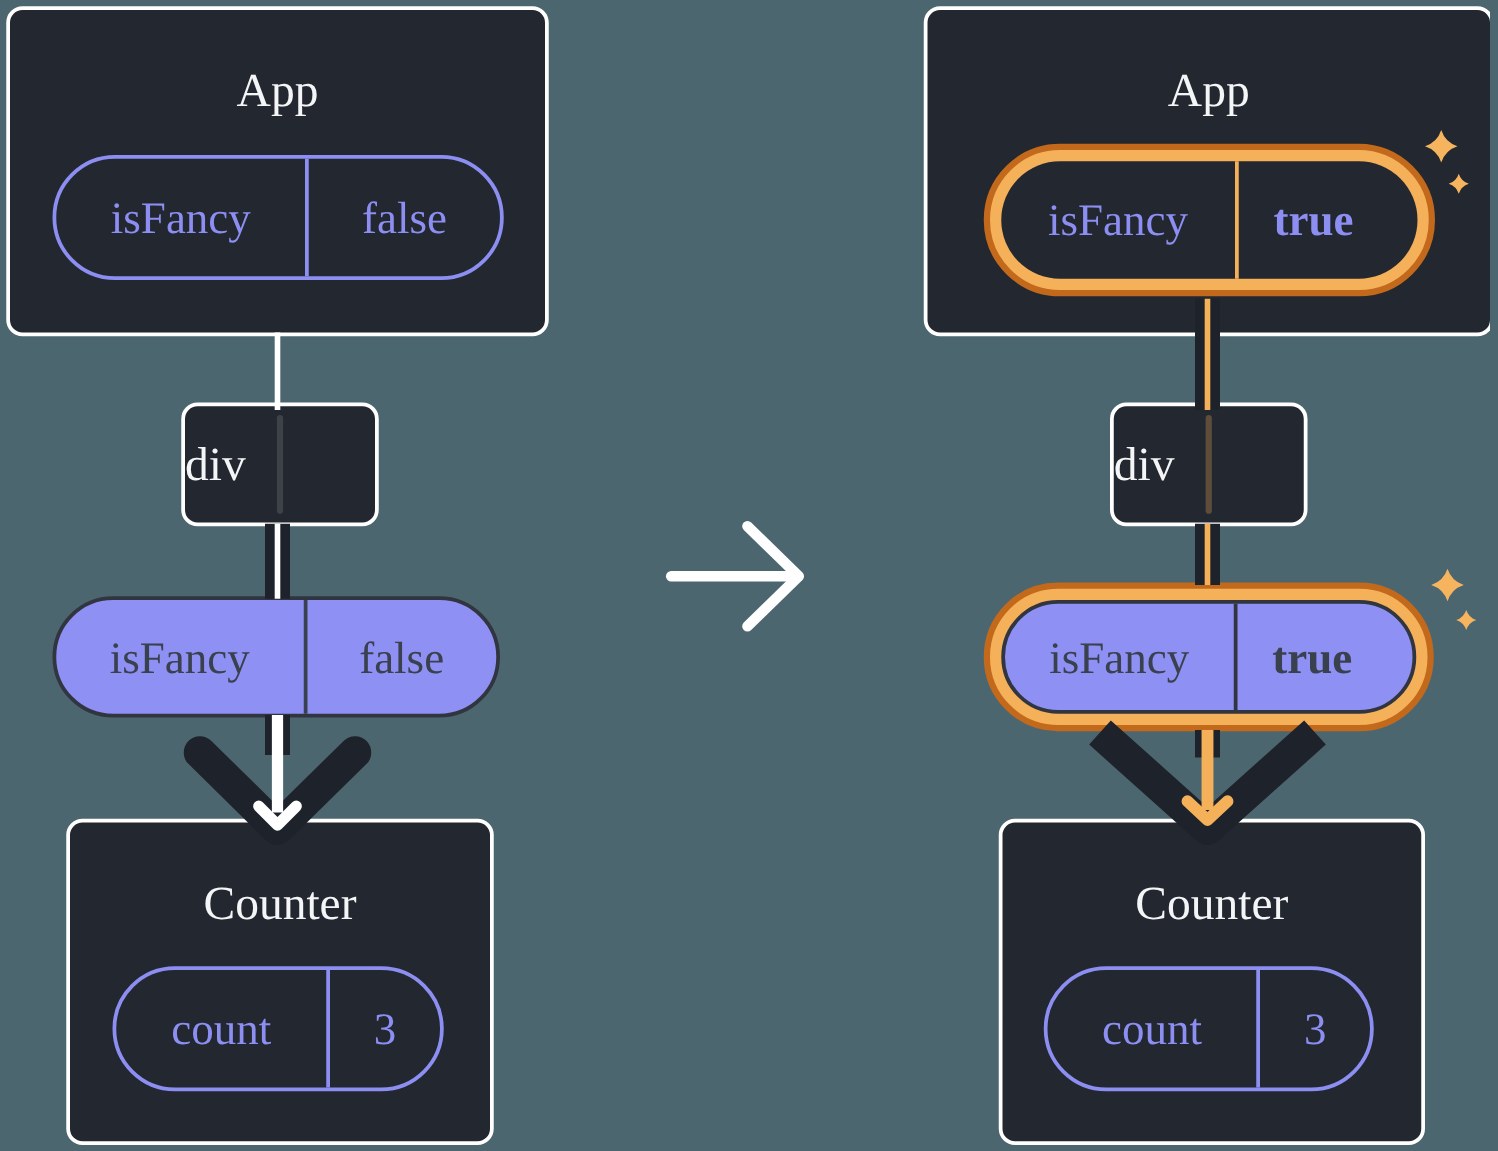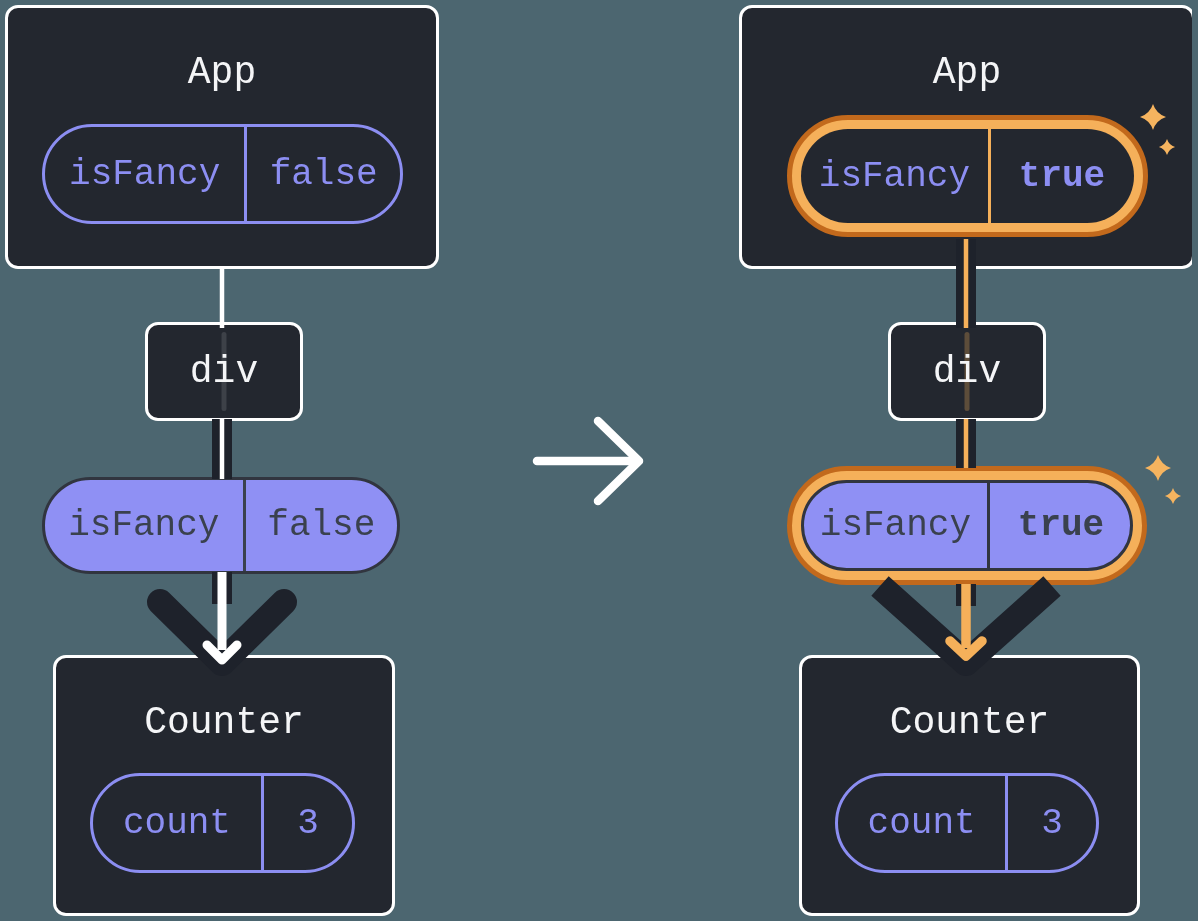--- a/index.html
+++ b/index.html
@@ -1,31 +1,31 @@
 <!DOCTYPE html>
 <html><head>
 <meta charset="utf-8">
 <style>
   html,body { margin:0; padding:0; background:#4C6670; }
   .canvas {
     position:relative; width:1192px; height:921px;
     background:#4C6670; overflow:hidden;
-    font-family:Liberation Mono, monospace;
+    font-family:Liberation Serif, serif;
   }
   .card {
     position:absolute; background:#23272F;
     border:3.5px solid #FFFFFF; border-radius:13px;
     box-sizing:border-box; z-index:1;
   }
   .card-title {
     position:absolute; left:0; right:0; top:44px;
     text-align:center; font-size:38px; line-height:42px;
     color:#F4F5F7; font-weight:400;
   }
-  .div-card { display:flex; align-items:center; justify-content:center; }
+  .div-card { display:flex; align-items:center; justify-content:flex-start; }
   .div-label { font-size:38px; color:#F4F5F7; position:relative; z-index:2; }
   .ghost-line {
     position:absolute; left:50%; top:7px; bottom:7px; width:5px;
     transform:translateX(-50%); background:rgba(255,255,255,0.12);
     border-radius:3px; z-index:1;
   }
   .ghost-line.orange { background:rgba(246,177,90,0.28); }
 
   .pill {
     position:absolute; display:flex; align-items:stretch;

